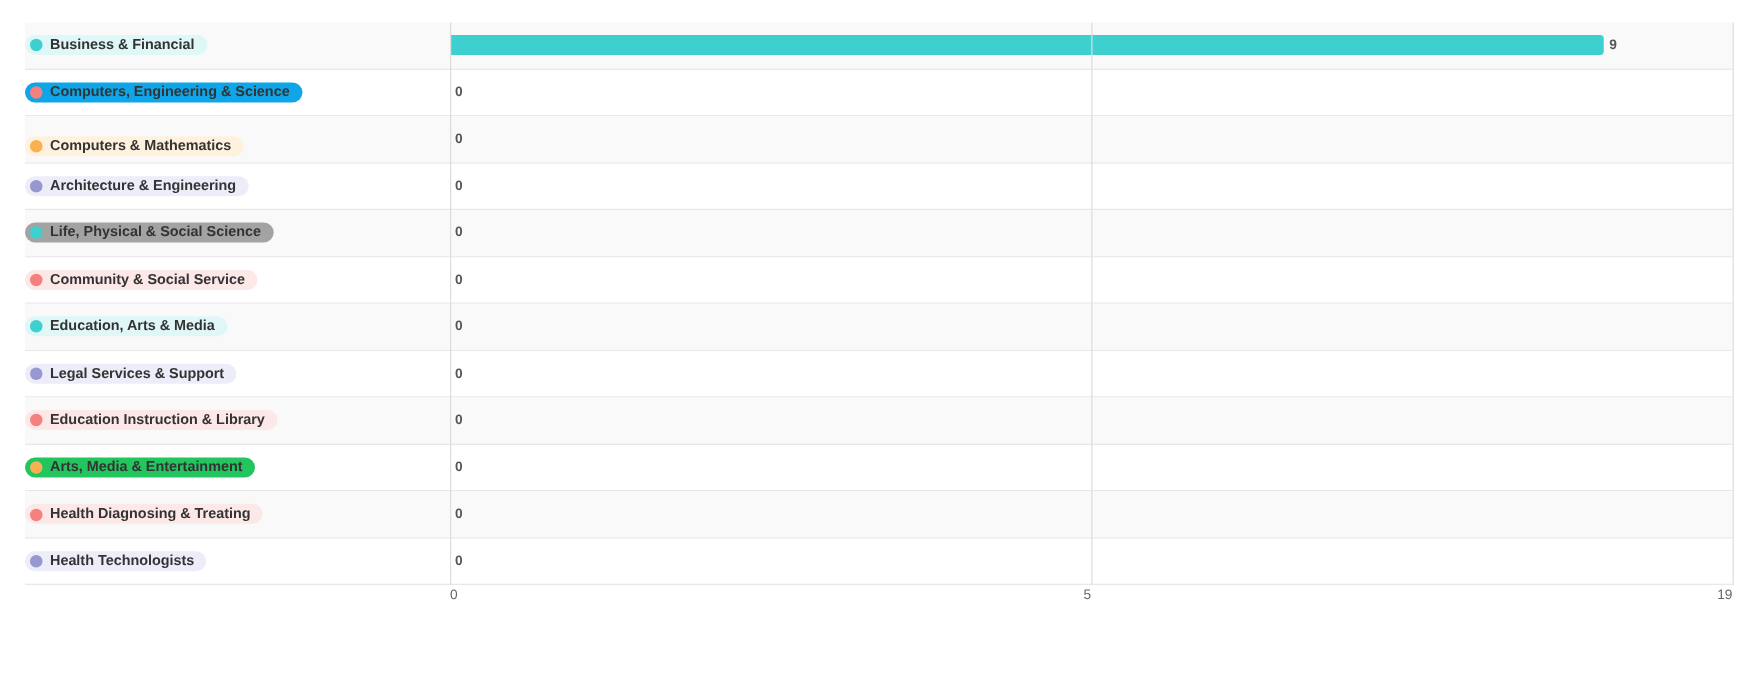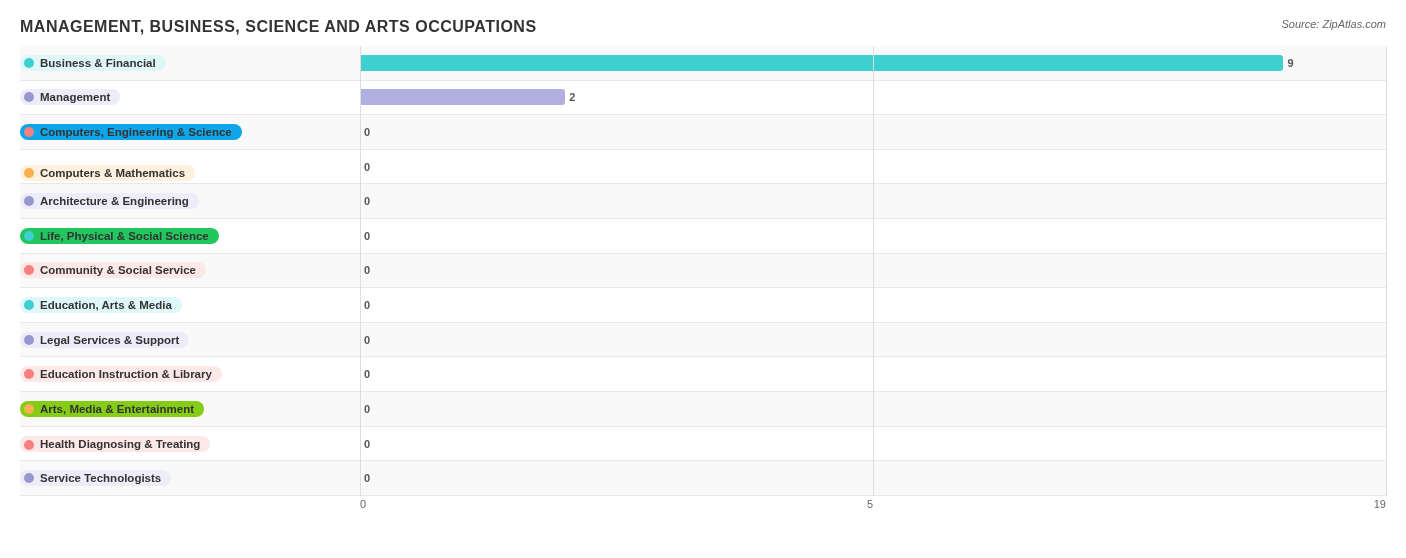--- a/index.html
+++ b/index.html
@@ -114,55 +114,38 @@
     }
     .x-axis-label {
       font-size: 11px;
       color: #666;
     }
   </style>
 </head>
 <body>
 
 <div class="chart-container">
-  <div class="chart-header">
-    <span class="chart-title">MANAGEMENT, BUSINESS, SCIENCE AND ARTS OCCUPATIONS</span>
-    <span class="chart-source">Source: ZipAtlas.com</span>
-  </div>
 
   <div class="chart-area" id="chart-area" style="position: relative;">
 
   <div class="bar-row">
         <div class="label-area">
           <div class="label-pill" style="background: rgb(224, 247, 247);">
             <div class="label-dot" style="background: rgb(62, 207, 207);"></div>
             <span>Business &amp; Financial</span>
           </div>
         </div>
         <div class="bar-area" style="position: relative;">
           <div class="bar" style="background: rgb(62, 207, 207); width: 923.4px;">
             <span class="bar-value">9</span>
           </div>
         </div>
       </div>
       <div class="bar-row">
         <div class="label-area">
-          <div class="label-pill" style="background: rgb(237, 237, 250);">
-            <div class="label-dot" style="background: rgb(152, 152, 208);"></div>
-            <span>Management</span>
-          </div>
-        </div>
-        <div class="bar-area" style="position: relative;">
-          <div class="bar" style="background: rgb(176, 176, 224); width: 205.2px;">
-            <span class="bar-value">2</span>
-          </div>
-        </div>
-      </div>
-      <div class="bar-row">
-        <div class="label-area">
           <div class="label-pill" style="background: #0ea5e9;">
             <div class="label-dot" style="background: rgb(244, 128, 128);"></div>
             <span>Computers, Engineering &amp; Science</span>
           </div>
         </div>
         <div class="bar-area" style="position: relative;">
           <div class="bar" style="background: rgb(244, 160, 160); width: 0px;">
             <span class="bar-value">0</span>
           </div>
         </div>
@@ -188,21 +171,21 @@
           </div>
         </div>
         <div class="bar-area" style="position: relative;">
           <div class="bar" style="background: rgb(176, 176, 224); width: 0px;">
             <span class="bar-value">0</span>
           </div>
         </div>
       </div>
       <div class="bar-row">
         <div class="label-area">
-          <div class="label-pill" style="background: #22c55e;">
+          <div class="label-pill" style="background: #a3a3a3;">
             <div class="label-dot" style="background: rgb(62, 207, 207);"></div>
             <span>Life, Physical &amp; Social Science</span>
           </div>
         </div>
         <div class="bar-area" style="position: relative;">
           <div class="bar" style="background: rgb(62, 207, 207); width: 0px;">
             <span class="bar-value">0</span>
           </div>
         </div>
       </div>
@@ -253,21 +236,21 @@
           </div>
         </div>
         <div class="bar-area" style="position: relative;">
           <div class="bar" style="background: rgb(244, 160, 160); width: 0px;">
             <span class="bar-value">0</span>
           </div>
         </div>
       </div>
       <div class="bar-row">
         <div class="label-area">
-          <div class="label-pill" style="background: #84cc16;">
+          <div class="label-pill" style="background: #22c55e;">
             <div class="label-dot" style="background: rgb(248, 176, 80);"></div>
             <span>Arts, Media &amp; Entertainment</span>
           </div>
         </div>
         <div class="bar-area" style="position: relative;">
           <div class="bar" style="background: rgb(248, 200, 128); width: 0px;">
             <span class="bar-value">0</span>
           </div>
         </div>
       </div>
@@ -281,21 +264,21 @@
         <div class="bar-area" style="position: relative;">
           <div class="bar" style="background: rgb(244, 160, 160); width: 0px;">
             <span class="bar-value">0</span>
           </div>
         </div>
       </div>
       <div class="bar-row">
         <div class="label-area">
           <div class="label-pill" style="background: rgb(237, 237, 250);">
             <div class="label-dot" style="background: rgb(152, 152, 208);"></div>
-            <span>Service Technologists</span>
+            <span>Health Technologists</span>
           </div>
         </div>
         <div class="bar-area" style="position: relative;">
           <div class="bar" style="background: rgb(176, 176, 224); width: 0px;">
             <span class="bar-value">0</span>
           </div>
         </div>
       </div>
       <div style="position: absolute; top: 0px; bottom: 0px; width: 1px; background: rgb(221, 221, 221); left: 340px; pointer-events: none;"></div>
       <div style="position: absolute; top: 0px; bottom: 0px; width: 1px; background: rgb(221, 221, 221); left: 853px; pointer-events: none;"></div>

